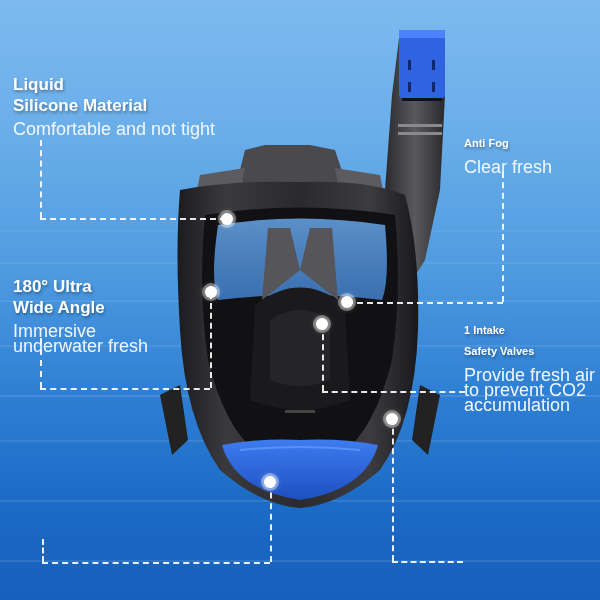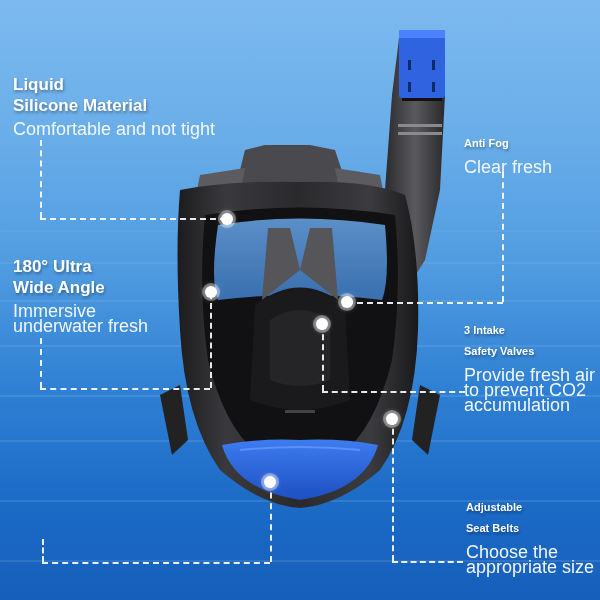--- a/index.html
+++ b/index.html
@@ -128,41 +128,35 @@
   <div class="dash-v" style="left:392px;top:419px;height:142px"></div>
   <div class="dash-h" style="left:392px;top:561px;width:71px"></div>
   <div class="dot" style="left:392px;top:419px"></div>
 
   <div class="feature" style="left:13px;top:74px">
     <div class="title">Liquid
 Silicone Material</div>
     <div class="desc">Comfortable and not tight</div>
   </div>
 
-  <div class="feature" style="left:13px;top:256px">
+  <div class="feature" style="left:13px;top:276px">
     <div class="title">180° Ultra
 Wide Angle</div>
     <div class="desc">Immersive
 underwater fresh</div>
   </div>
 
 
   <div class="feature right" style="left:464px;top:133px">
     <div class="title">Anti Fog</div>
     <div class="desc">Clear fresh</div>
   </div>
 
   <div class="feature right" style="left:464px;top:320px">
-    <div class="title">3 Intake
+    <div class="title">1 Intake
 Safety Valves</div>
     <div class="desc">Provide fresh air
 to prevent CO2
 accumulation</div>
   </div>
 
-  <div class="feature right" style="left:466px;top:497px">
-    <div class="title">Adjustable
-Seat Belts</div>
-    <div class="desc">Choose the
-appropriate size</div>
-  </div>
 
 </div>
 
 </body></html>

